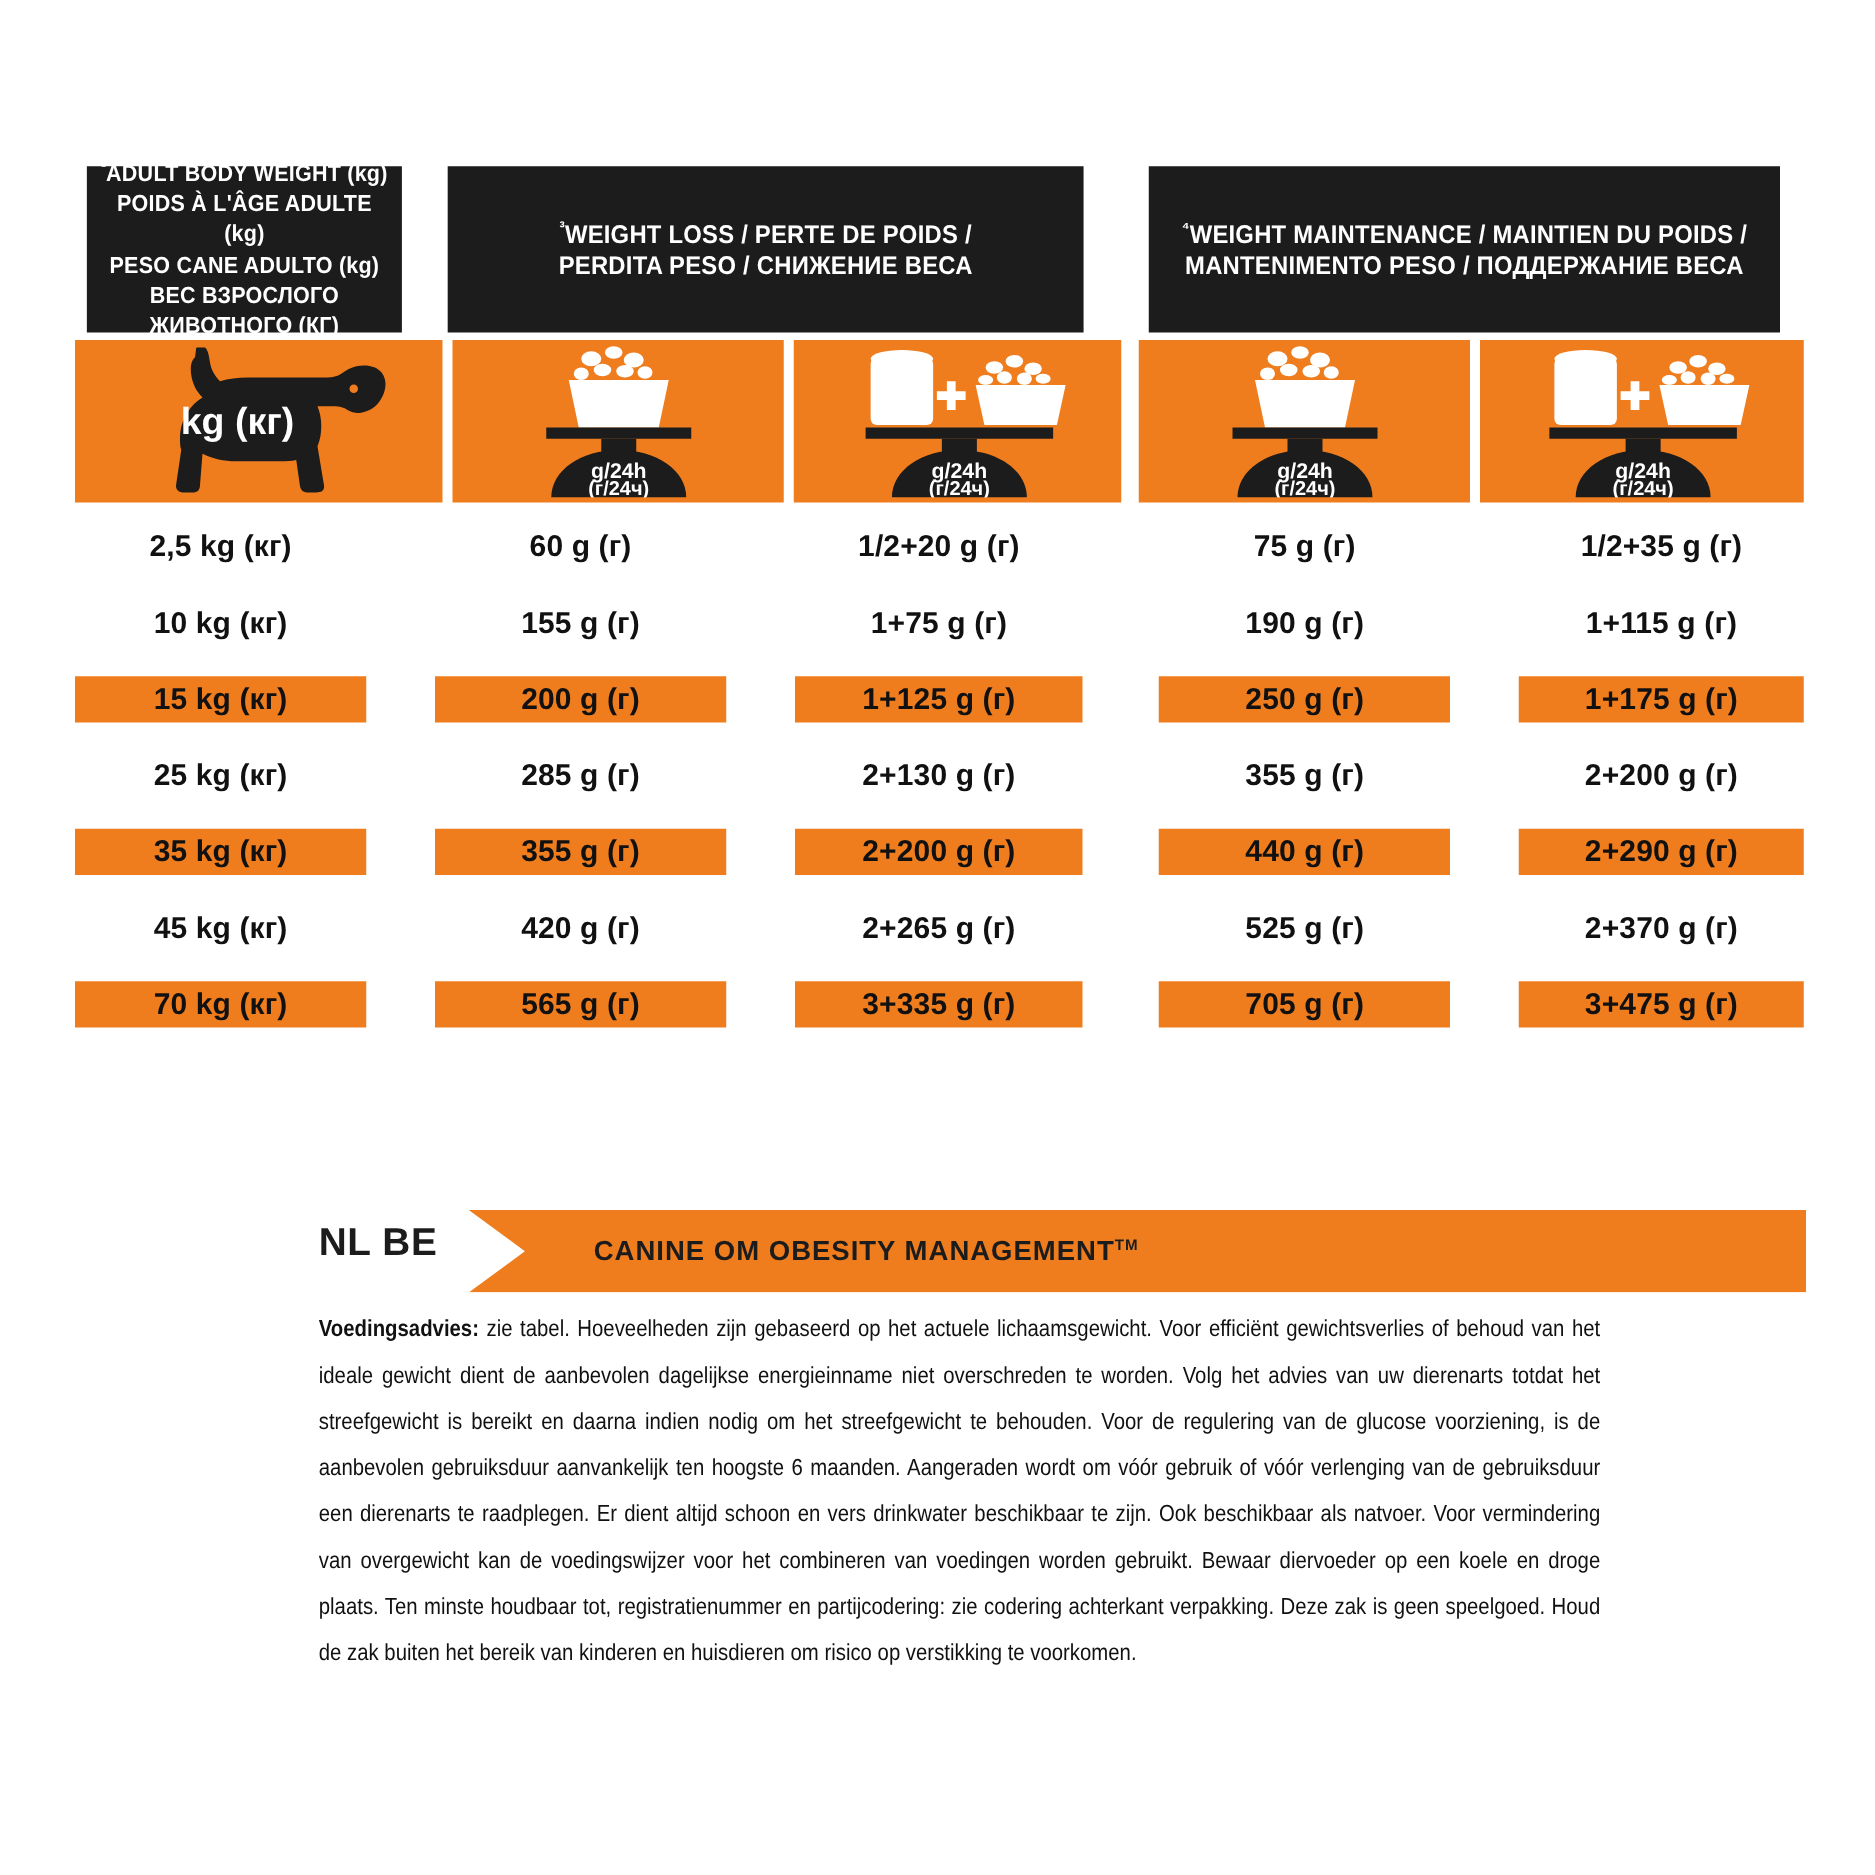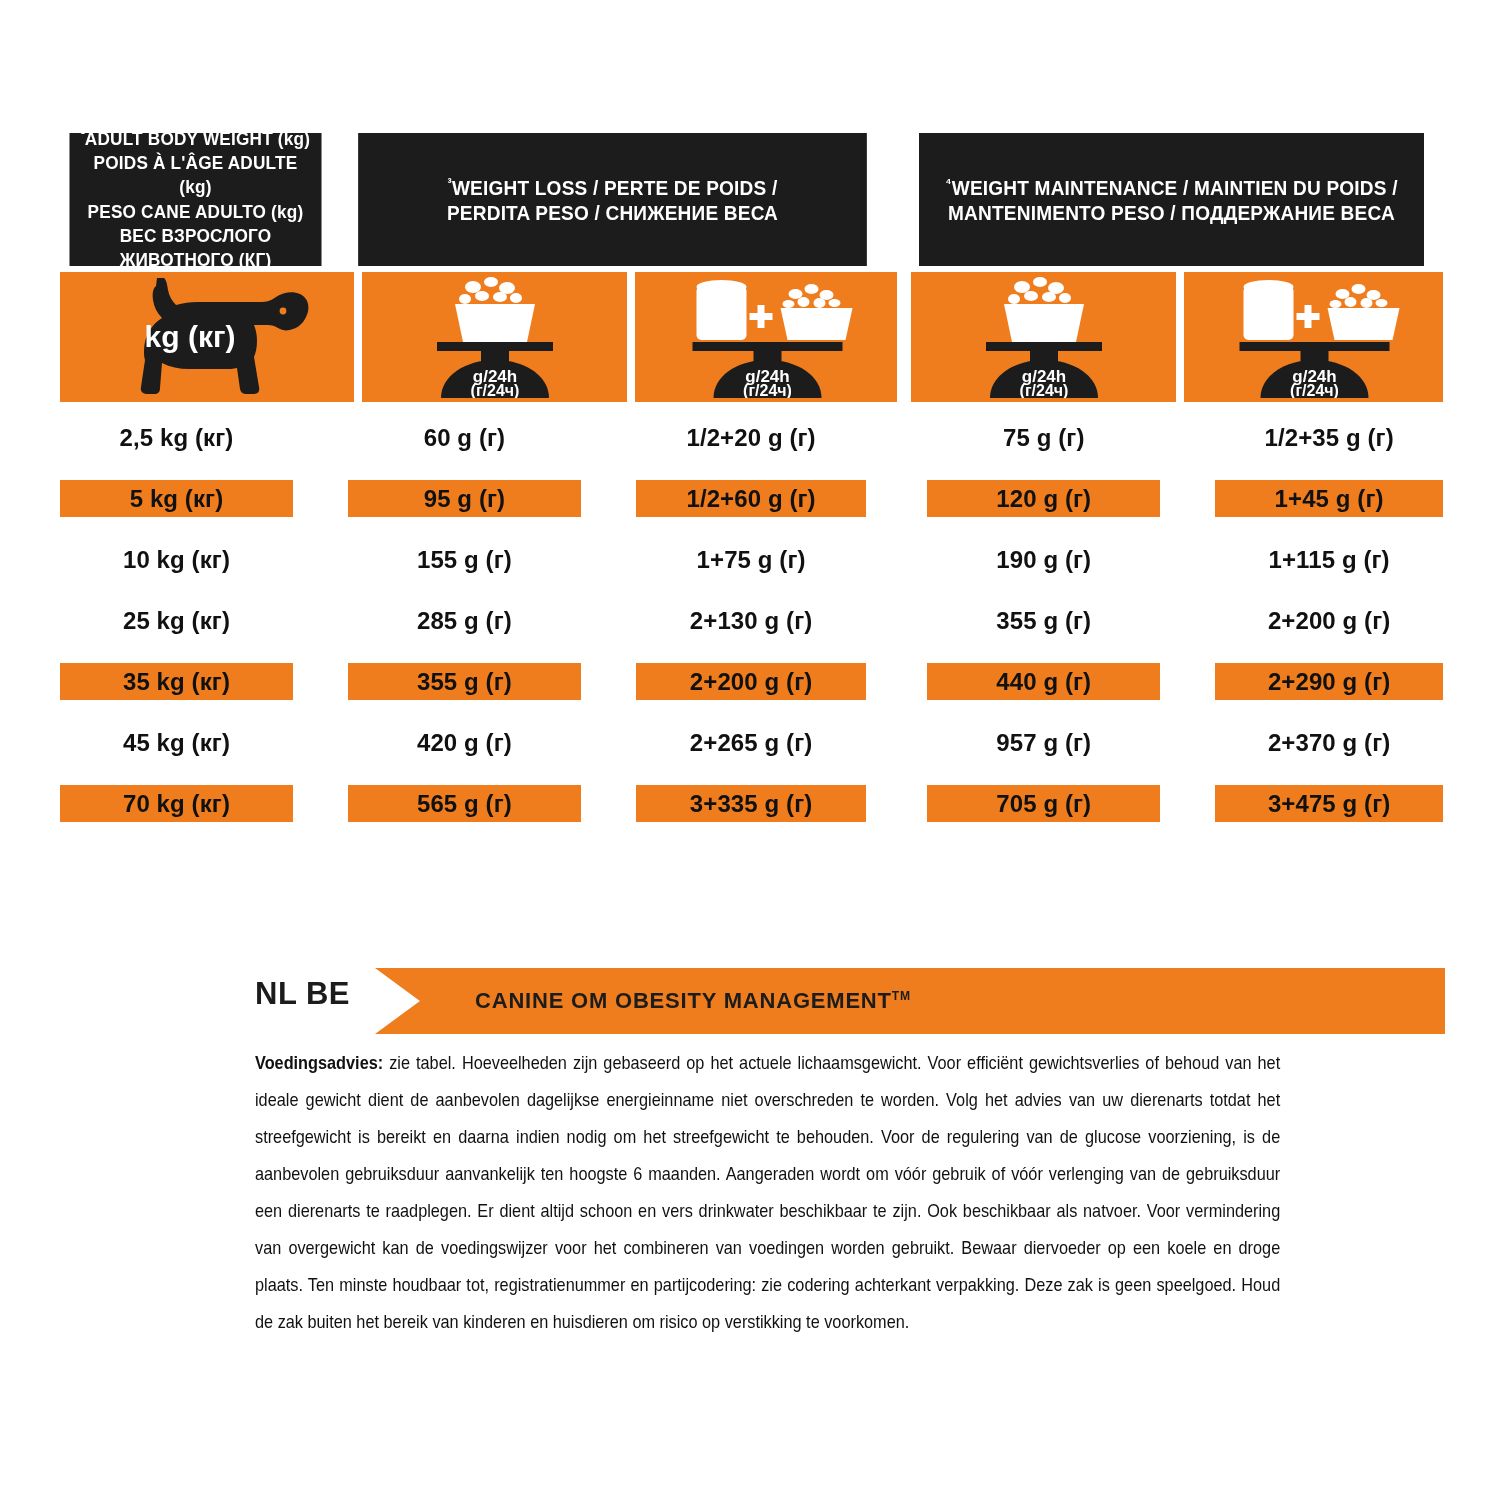--- a/index.html
+++ b/index.html
@@ -212,53 +212,53 @@
     </div>
 
     <div class="data-rows" id="data-rows">
         <div class="drow">
           <div class="dcell w1">2,5 kg (кг)</div>
           <div class="dcell w2">60 g (г)</div>
           <div class="dcell w3">1/2+20 g (г)</div>
           <div class="dcell w4">75 g (г)</div>
           <div class="dcell w5">1/2+35 g (г)</div>
         </div>
-        <div class="drow alt">
-          <div class="dcell w1">5 kg (кг)</div>
-          <div class="dcell w2">95 g (г)</div>
-          <div class="dcell w3">1/2+60 g (г)</div>
-          <div class="dcell w4">120 g (г)</div>
-          <div class="dcell w5">1+45 g (г)</div>
-        </div>
         <div class="drow">
           <div class="dcell w1">10 kg (кг)</div>
           <div class="dcell w2">155 g (г)</div>
           <div class="dcell w3">1+75 g (г)</div>
           <div class="dcell w4">190 g (г)</div>
           <div class="dcell w5">1+115 g (г)</div>
+        </div>
+        <div class="drow alt">
+          <div class="dcell w1">15 kg (кг)</div>
+          <div class="dcell w2">200 g (г)</div>
+          <div class="dcell w3">1+125 g (г)</div>
+          <div class="dcell w4">250 g (г)</div>
+          <div class="dcell w5">1+175 g (г)</div>
         </div>
         <div class="drow">
           <div class="dcell w1">25 kg (кг)</div>
           <div class="dcell w2">285 g (г)</div>
           <div class="dcell w3">2+130 g (г)</div>
           <div class="dcell w4">355 g (г)</div>
           <div class="dcell w5">2+200 g (г)</div>
         </div>
         <div class="drow alt">
           <div class="dcell w1">35 kg (кг)</div>
           <div class="dcell w2">355 g (г)</div>
           <div class="dcell w3">2+200 g (г)</div>
           <div class="dcell w4">440 g (г)</div>
           <div class="dcell w5">2+290 g (г)</div>
         </div>
         <div class="drow">
           <div class="dcell w1">45 kg (кг)</div>
           <div class="dcell w2">420 g (г)</div>
           <div class="dcell w3">2+265 g (г)</div>
-          <div class="dcell w4">957 g (г)</div>
+          <div class="dcell w4">525 g (г)</div>
           <div class="dcell w5">2+370 g (г)</div>
         </div>
         <div class="drow alt">
           <div class="dcell w1">70 kg (кг)</div>
           <div class="dcell w2">565 g (г)</div>
           <div class="dcell w3">3+335 g (г)</div>
           <div class="dcell w4">705 g (г)</div>
           <div class="dcell w5">3+475 g (г)</div>
         </div>
       </div>

